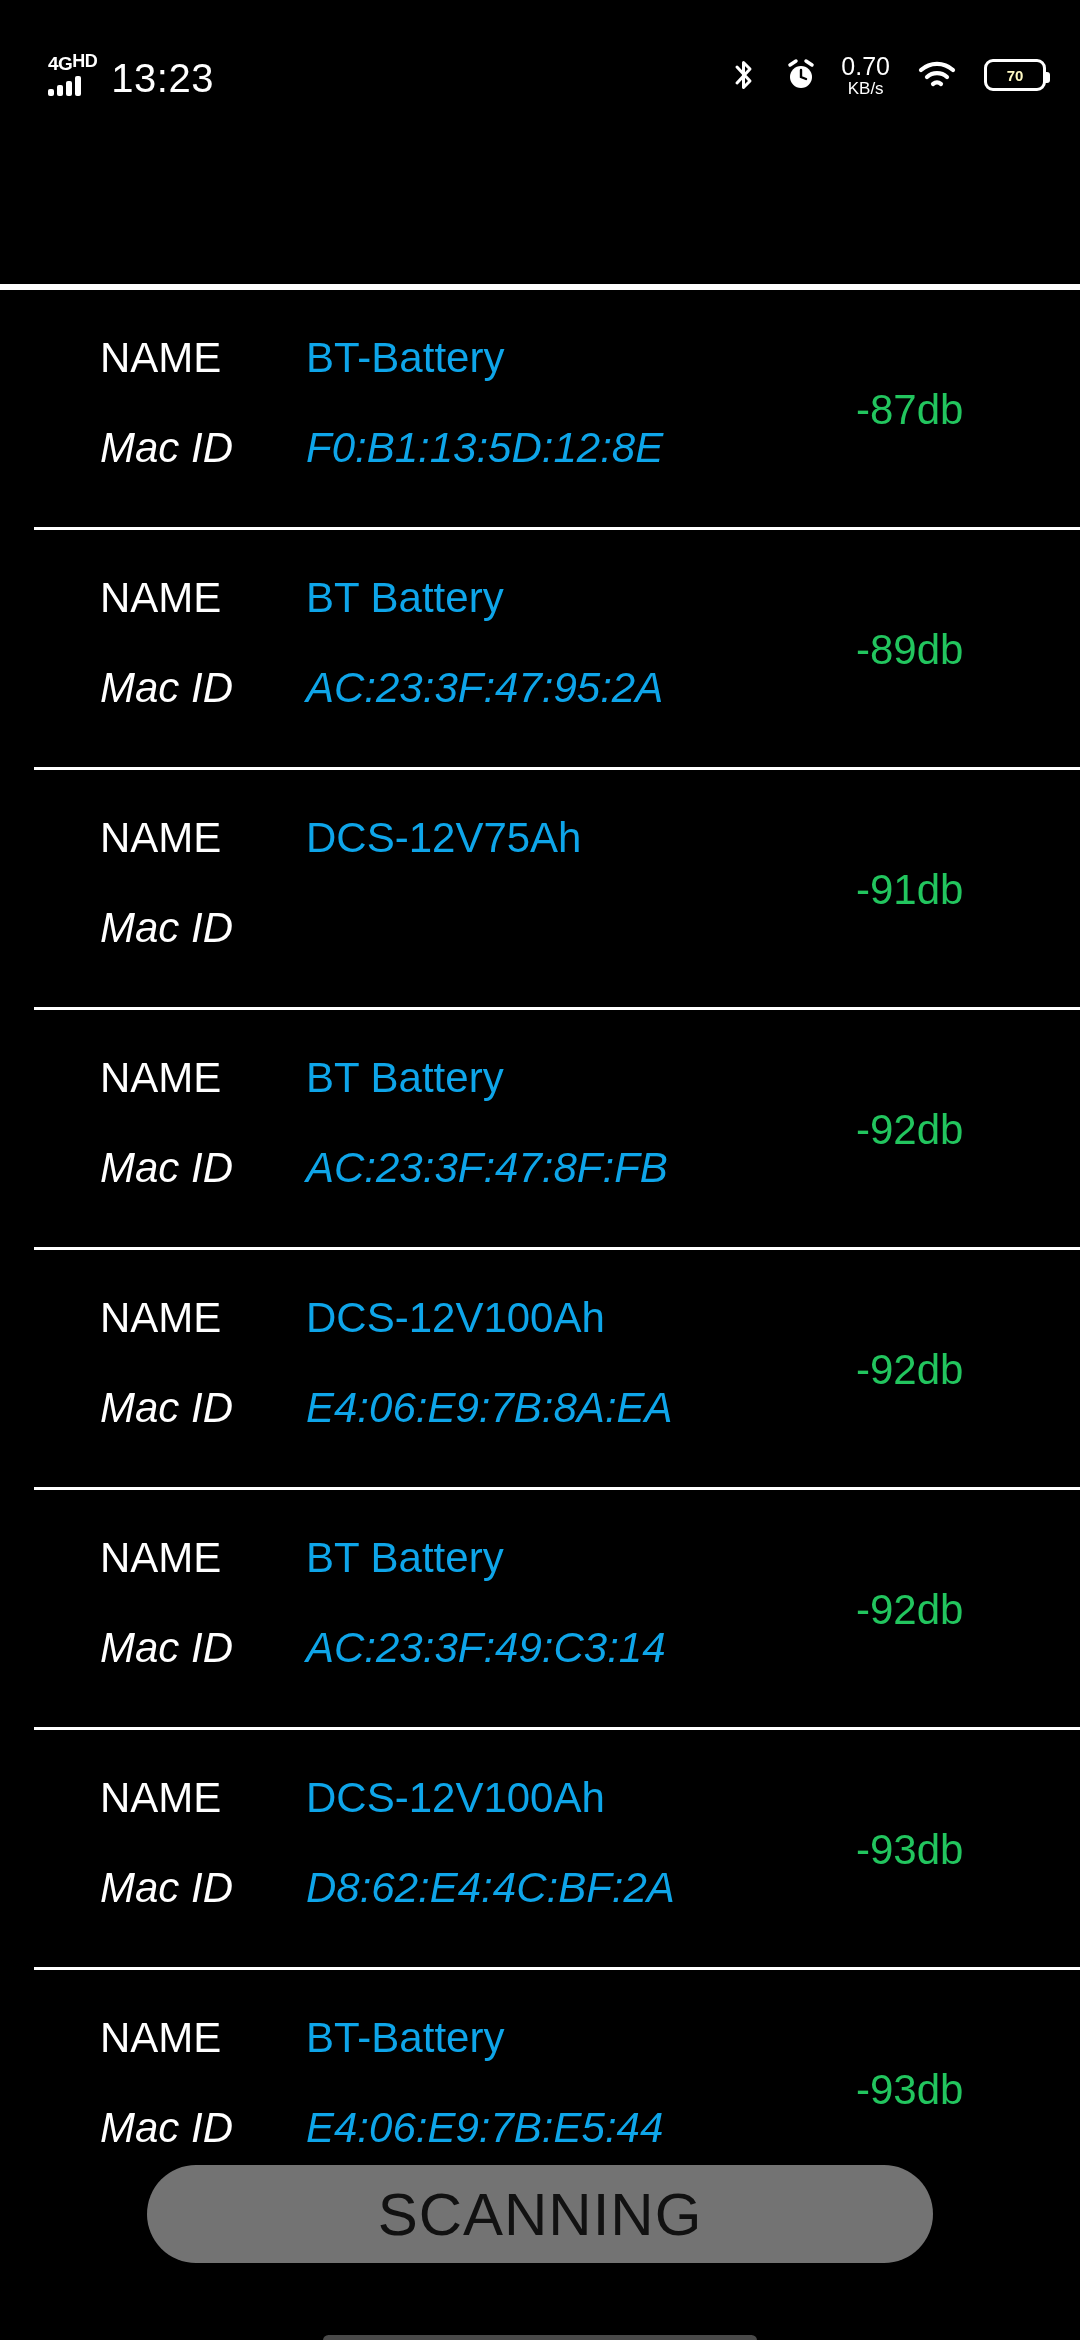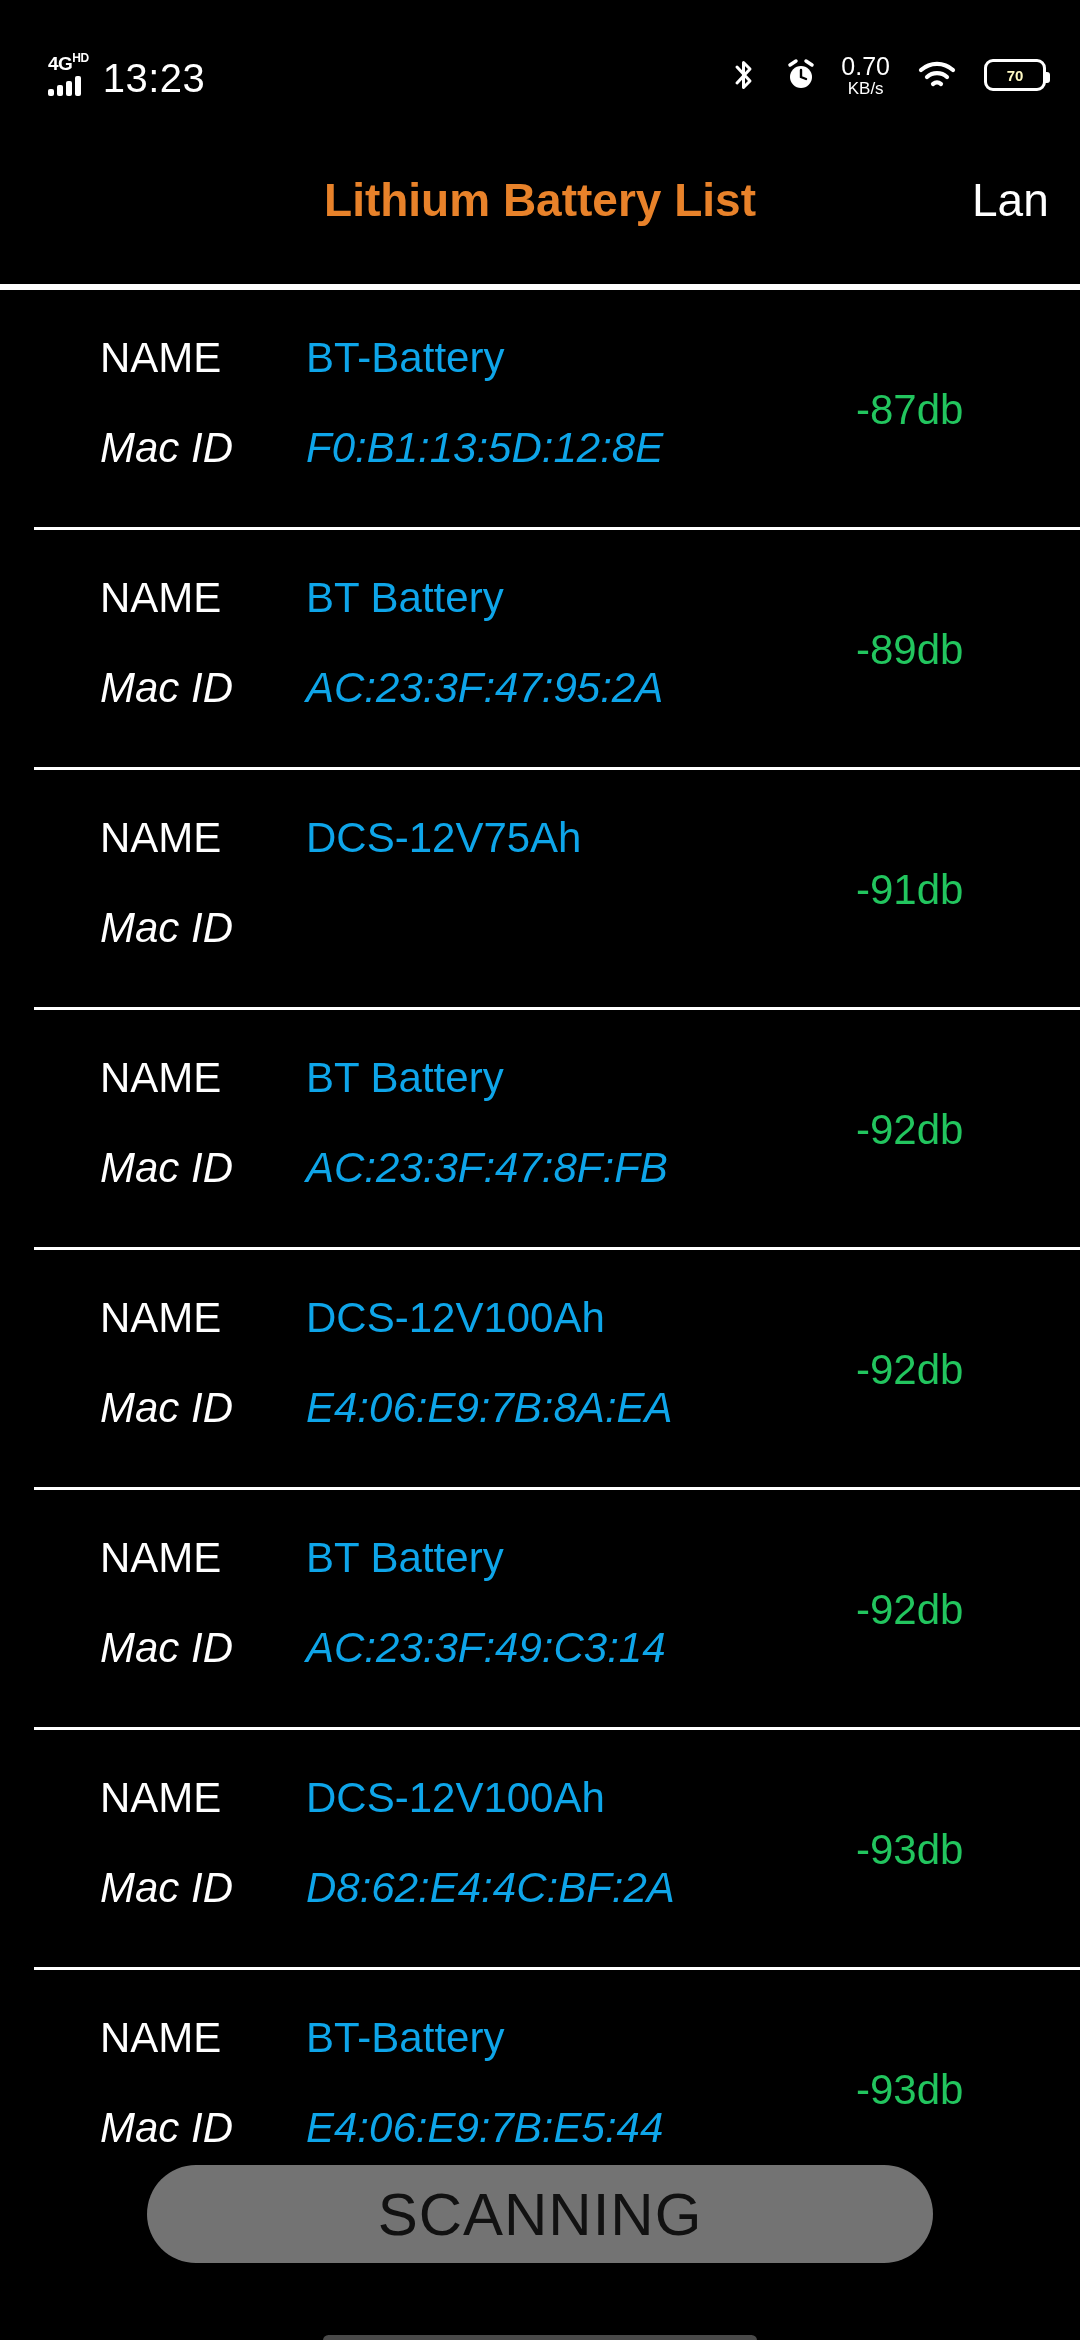--- a/index.html
+++ b/index.html
@@ -13,21 +13,21 @@
 
   
   .statusbar {
     position:absolute; top:0; left:0; width:1080px; height:78px;
     display:flex; align-items:center; justify-content:space-between;
     padding:0 34px 0 48px; color:#fff;
   }
   .sb-left { display:flex; align-items:flex-end; gap:14px; }
   .net-stack { display:flex; flex-direction:column; align-items:flex-start; line-height:1; }
   .net-label { font-size:19px; font-weight:bold; letter-spacing:-0.5px; display:flex; align-items:flex-start; }
-  .net-label .sup { font-size:12px; line-height:1; position:relative; top:-2px; }
+  .net-label .sup { font-size:18px; line-height:1; position:relative; top:-2px; }
   .bars { display:flex; align-items:flex-end; gap:3px; margin-top:3px; height:20px; }
   .bars i { display:block; width:6px; background:#fff; border-radius:2px; }
   .bars i:nth-child(1){ height:7px; }
   .bars i:nth-child(2){ height:11px; }
   .bars i:nth-child(3){ height:15px; }
   .bars i:nth-child(4){ height:20px; }
   .clock { font-size:40px; font-weight:400; letter-spacing:0.5px; line-height:1; position:relative; top:2px; }
 
   .sb-right { display:flex; align-items:center; gap:28px; }
   .ic { display:flex; align-items:center; justify-content:center; }
@@ -151,24 +151,20 @@
           <path d="M9 17 A15 15 0 0 1 29 17" fill="none" stroke="#fff" stroke-width="4.2" stroke-linecap="round"></path>
           <path d="M15 24 A6.5 6.5 0 0 1 23 24" fill="none" stroke="#fff" stroke-width="4.2" stroke-linecap="round"></path>
         </svg>
       </span>
       <span class="battery">
         <span>70</span>
       </span>
     </div>
   </div>
 
-  <div class="header">
-    <div class="header-title">Lithium Battery List</div>
-    <div class="header-action">Lan</div>
-  </div>
   <div class="header-rule"></div>
 
   <div class="list" id="device-list">
       <div class="row">
         <div class="row-fields">
           <div class="fline">
             <span class="fkey">NAME</span>
             <span class="fval">BT-Battery</span>
           </div>
           <div class="fline">

